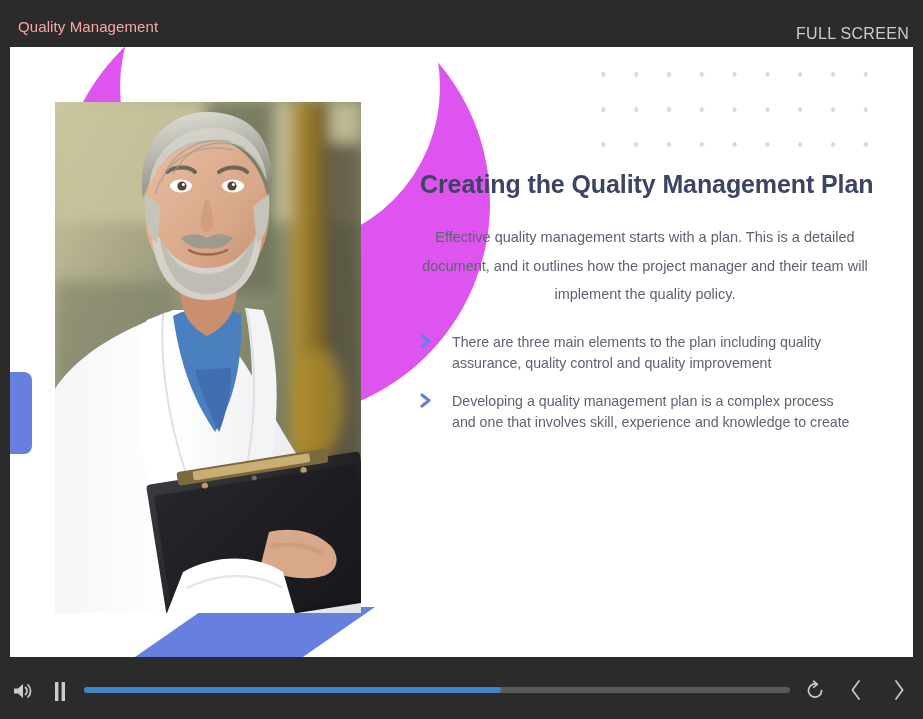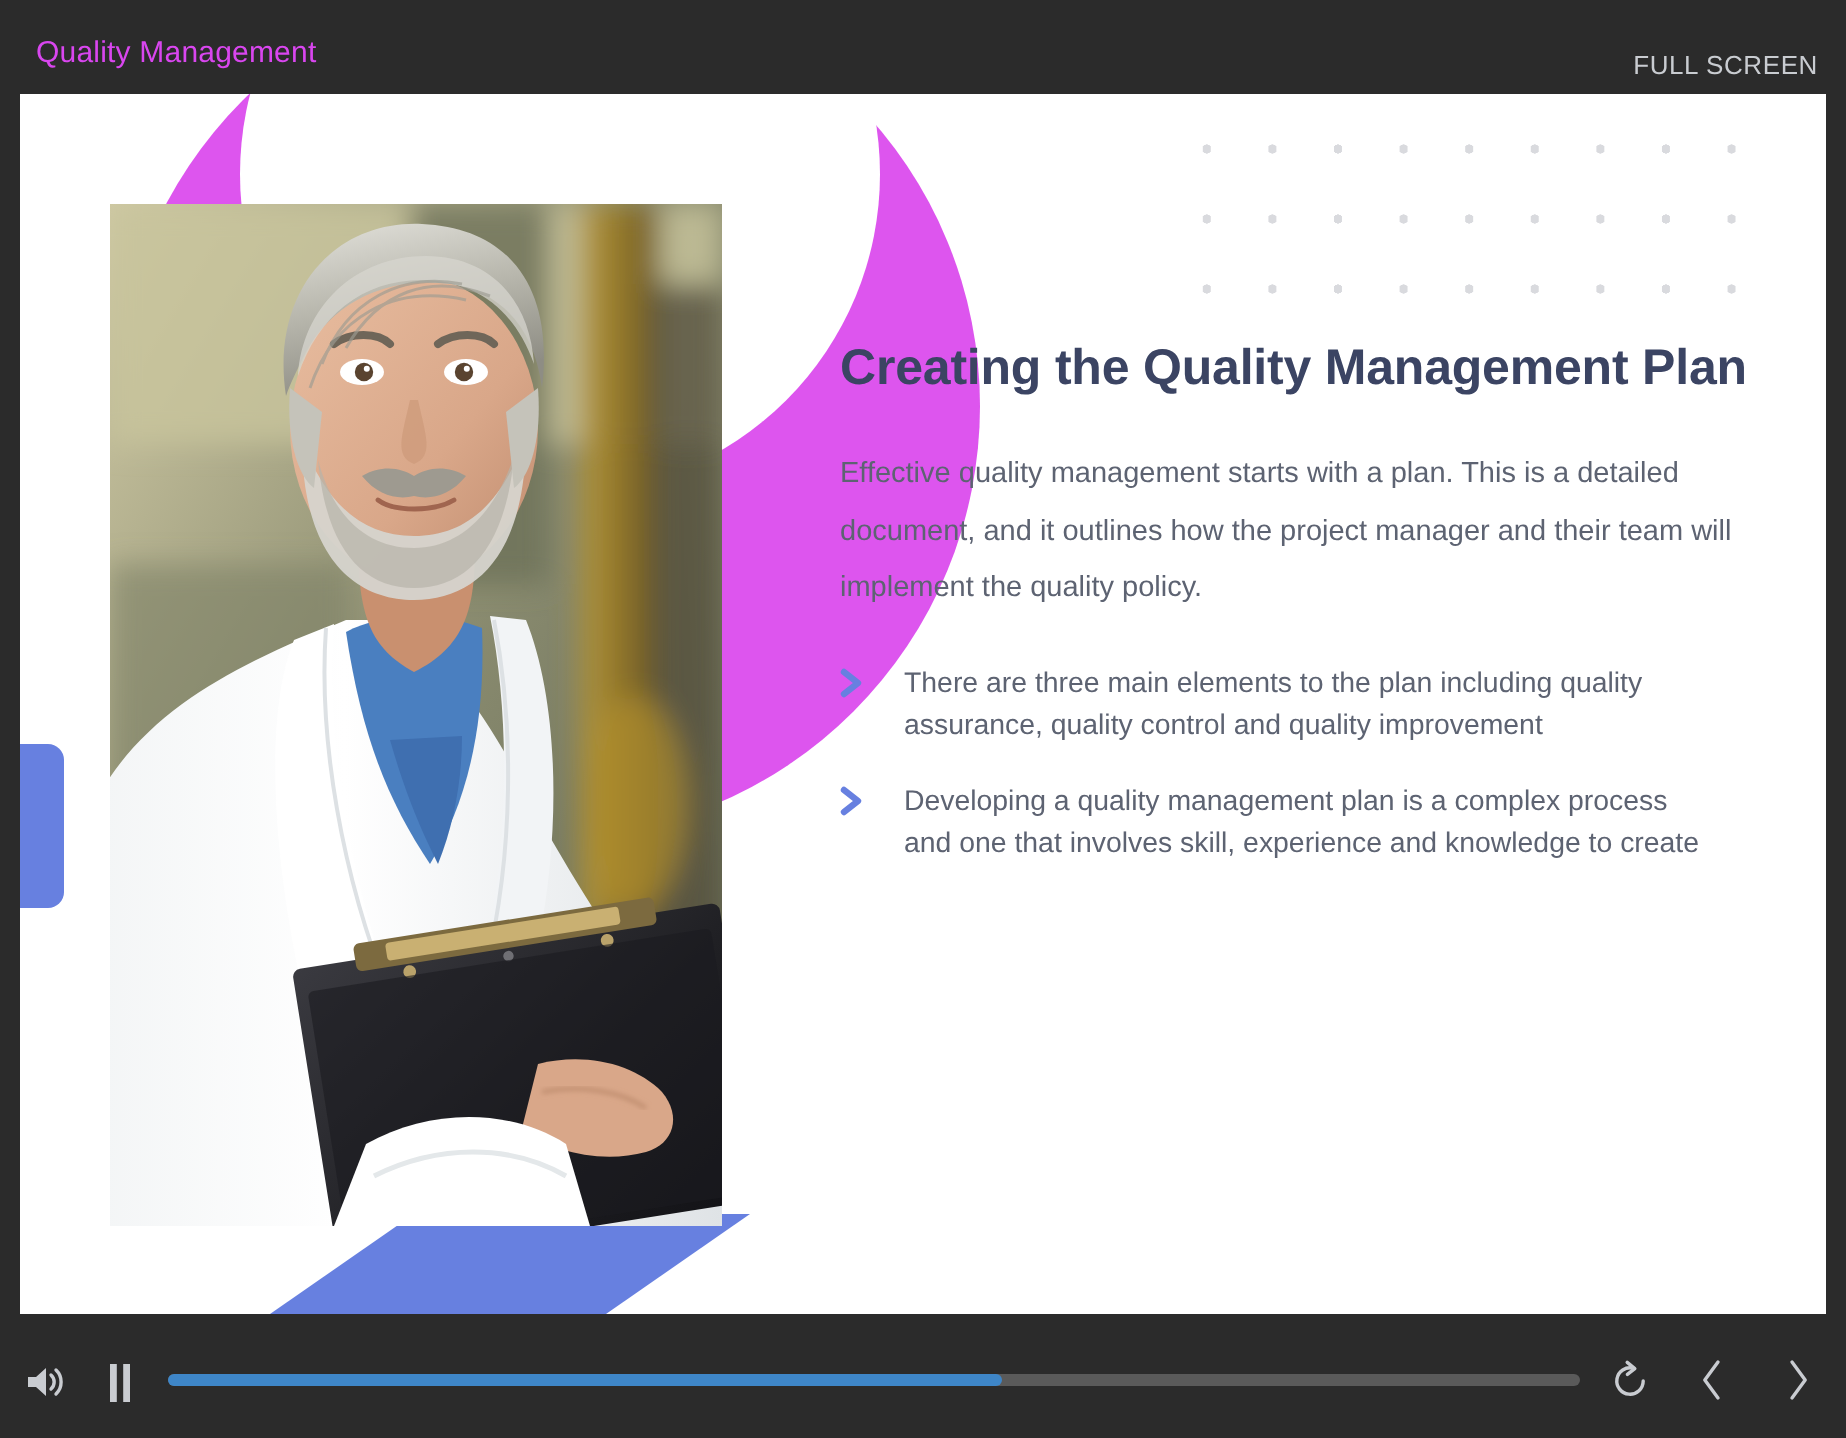--- a/index.html
+++ b/index.html
@@ -5,22 +5,22 @@
   * { margin:0; padding:0; box-sizing:border-box; }
   html,body { width:923px; height:719px; overflow:hidden; background:#2b2b2b;
     font-family:"Liberation Sans", sans-serif; }
 
   .player { position:relative; width:923px; height:719px; background:#2b2b2b; }
 
   
   .topbar { position:absolute; left:0; top:0; width:923px; height:47px;
             background:#2b2b2b; display:flex; align-items:center; }
   .topbar-title { position:absolute; left:18px; top:18px; font-size:15px;
-            color:#d946ef; letter-spacing:.1px; }
-  .fullscreen-btn { position:absolute; right:14px; top:25px; font-size:13px;
+            color:#fca5a5; letter-spacing:.1px; }
+  .fullscreen-btn { position:absolute; right:14px; top:25px; font-size:16px;
             color:#c9ccd1; letter-spacing:.3px; cursor:pointer; }
 
   
   .stage { position:absolute; left:10px; top:47px; width:903px; height:610px;
            background:#ffffff; overflow:hidden;padding-left:36px; }
 
   
   .ring-wrap { position:absolute; left:0; top:0; width:903px; height:610px;
                overflow:hidden; pointer-events:none; }
   .ring { position:absolute; left:48px; top:-60px; width:432px; height:432px;
@@ -43,21 +43,21 @@
   
   .photo { position:absolute; left:45px; top:55px; width:306px; height:511px;
            overflow:hidden; }
   .photo svg { display:block; width:306px; height:511px; }
 
   
   .content { position:absolute; left:410px; top:120px; width:460px; }
   .slide-title { font-size:25px; line-height:35px; font-weight:bold;
            color:#3b4463; letter-spacing:-.1px; }
   .slide-intro { margin-top:21px; font-size:14.5px; line-height:28.5px;
-           color:#5d6372; width:450px; }
+           color:#5d6372; width:450px;text-align:center; }
 
   .bullets { margin-top:23px; }
   .bullet { position:relative; display:flex; margin-bottom:16px; }
   .chev { flex:0 0 32px; padding-top:2px; }
   .chev svg { display:block; }
   .btext { font-size:14.2px; line-height:21.5px; color:#5d6372; width:398px; }
   .btext b { color:#3b4463; font-weight:bold; }
 
   
   .controls { position:absolute; left:0; bottom:0; width:923px; height:62px;

